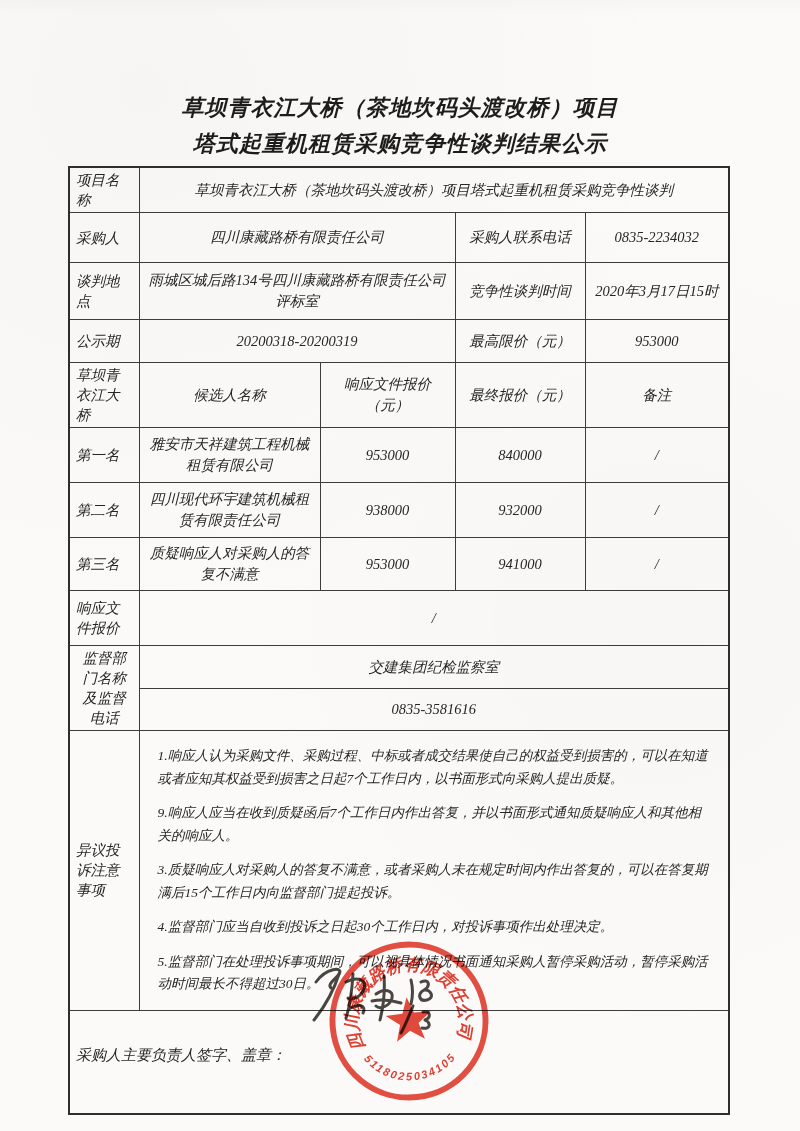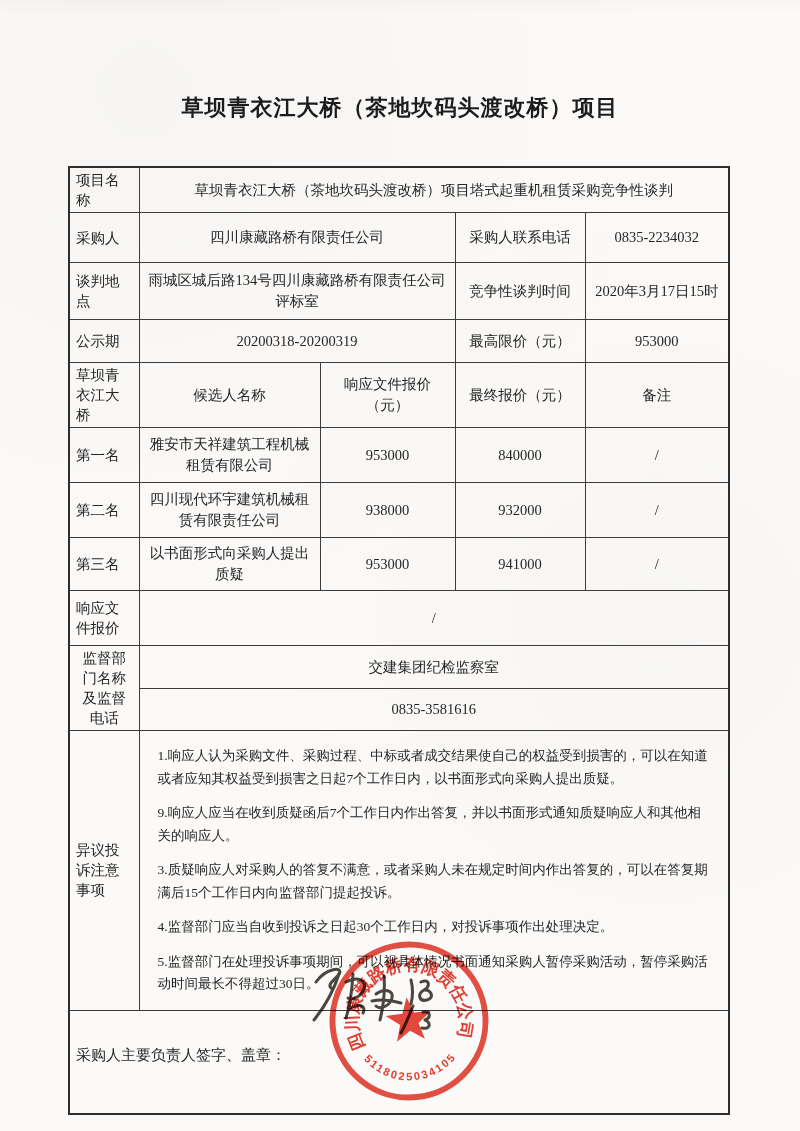--- a/index.html
+++ b/index.html
@@ -6,20 +6,21 @@
   body { background:#ffffff; }
   .page {
     position:relative; width:800px; height:1131px; overflow:hidden;
     background:#fbfaf9;
     background-image:
       radial-gradient(circle at 18% 8%, rgba(0,0,0,.018), transparent 45%),
       radial-gradient(circle at 82% 55%, rgba(0,0,0,.014), transparent 50%),
       linear-gradient(180deg, rgba(0,0,0,.02) 0, rgba(0,0,0,0) 14px);
     font-family:"Liberation Serif", serif;
     color:#242424;
+    font-style:italic;
   }
   .doc-title {
     position:absolute; top:90px; left:0; width:100%;
     text-align:center; font-family:"Liberation Sans", sans-serif;
     font-weight:bold; font-size:22px; line-height:36px;
     letter-spacing:1px; color:#1c1c1c;
   }
   table.results {
     position:absolute; left:68px; top:166px; width:660px;
     border-collapse:collapse; table-layout:fixed;
@@ -49,20 +50,21 @@
     mix-blend-mode:multiply;
   }
 </style>
 </head>
 <body>
 
 <div class="page">
 
   <div class="doc-title">
     <div>草坝青衣江大桥（茶地坎码头渡改桥）项目</div>
+    <div>塔式起重机租赁采购竞争性谈判结果公示</div>
   </div>
 
   <table class="results">
     <colgroup>
       <col style="width:70px">
         <col style="width:181px">
         <col style="width:135px">
       <col style="width:130px">
         <col style="width:144px">
     </colgroup>
@@ -105,21 +107,21 @@
       </tr>
       <tr style="height:55px">
         <td class="lab">第二名</td>
         <td class="l wrap2">四川现代环宇建筑机械租赁有限责任公司</td>
         <td class="c">938000</td>
         <td class="c">932000</td>
         <td class="c">/</td>
       </tr>
       <tr style="height:53px">
         <td class="lab">第三名</td>
-        <td class="l wrap2">以书面形式向采购人提出质疑</td>
+        <td class="l wrap2">质疑响应人对采购人的答复不满意</td>
         <td class="c">953000</td>
         <td class="c">941000</td>
         <td class="c">/</td>
       </tr>
       <tr style="height:55px">
         <td class="lab">响应文件报价</td>
         <td colspan="4" class="c">/</td>
       </tr>
       <tr style="height:42px">
         <td rowspan="2" class="lab c">监督部门名称及监督电话</td>

